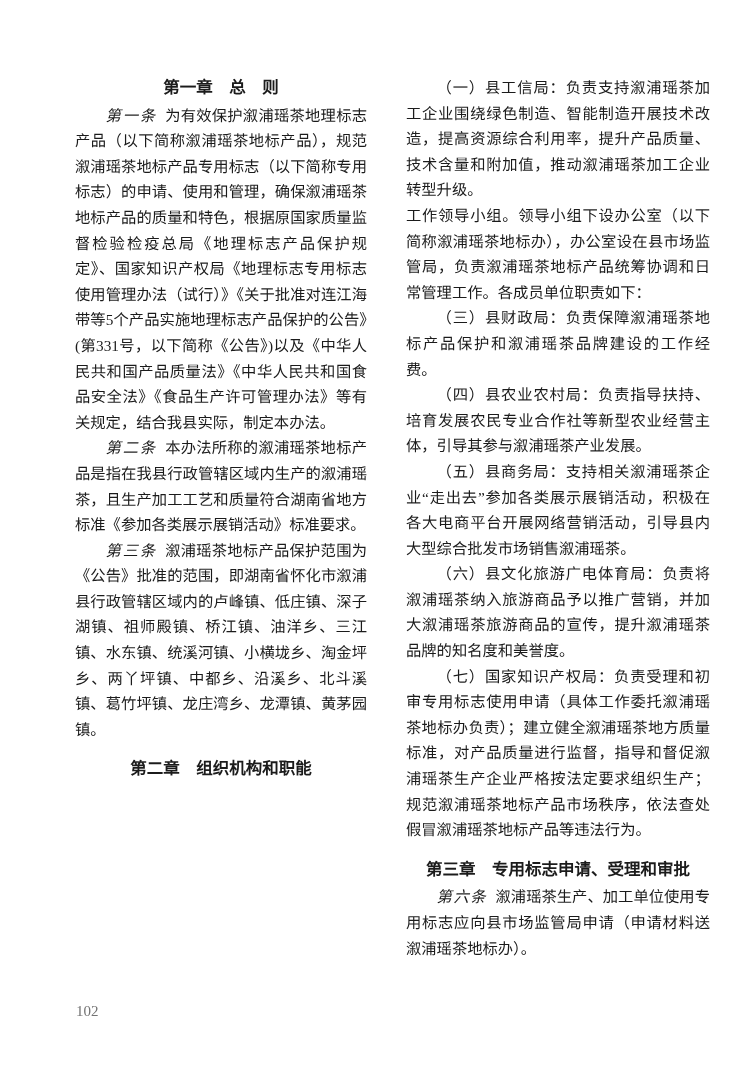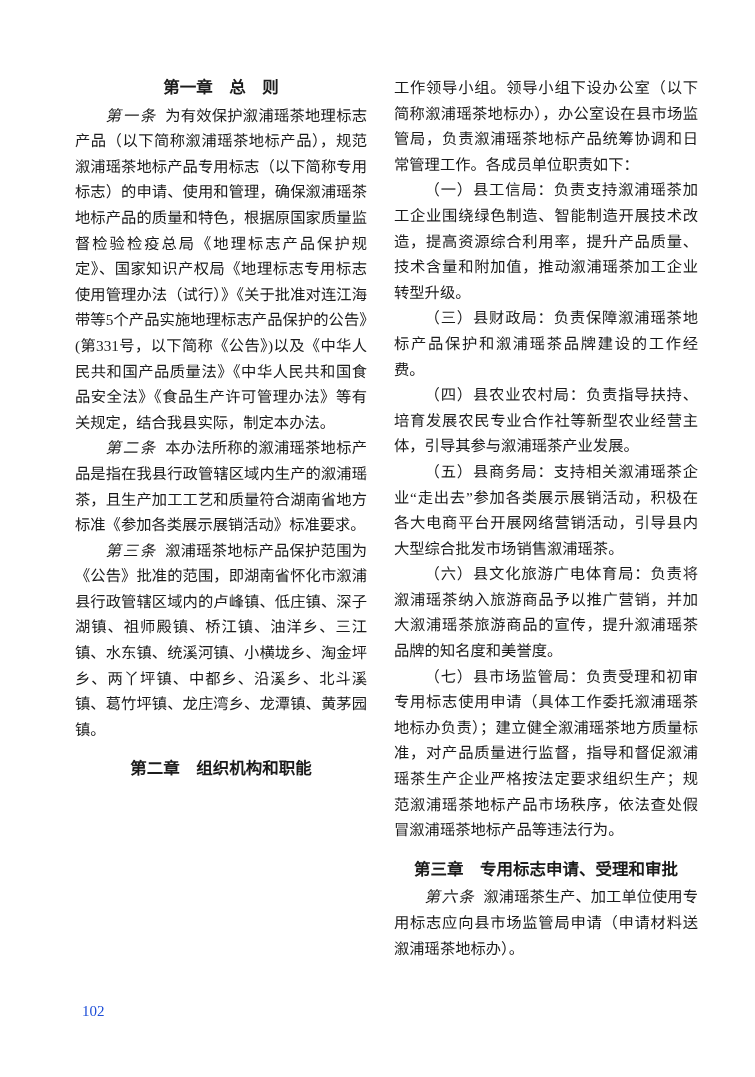--- a/index.html
+++ b/index.html
@@ -15,21 +15,21 @@
     background: #ffffff;
     overflow: hidden;
     font-family: "Liberation Serif", "DejaVu Serif", serif;
     color: #1b1b1b;
   }
   .columns {
     position: absolute;
     left: 75px;
     top: 75px;
     display: flex;
-    gap: 27px;
+    gap: 39px;
   }
   .column {
     font-size: 15.3px;
     line-height: 25.6px;
     text-align: justify;
   }
   .col-left  { width: 292px; }
   .col-right { width: 304px; }
   .para {
     margin: 0;
@@ -53,42 +53,41 @@
   }
   .column .chapter:first-child {
     margin-top: 0;
   }
   .page-number {
     position: absolute;
     left: 76px;
     top: 1000px;
     font-size: 15px;
     line-height: 22px;
-    color: #1d4ed8;
-    margin-left: 6px;
+    color: #737373;
   }
 </style>
 </head>
 <body>
 
 <div class="page">
   <div class="columns">
     <div class="column col-left" id="col-left">
         <div class="chapter">第一章　总　则</div>
         <p class="para"><span class="lead">第一条</span><span>为有效保护溆浦瑶茶地理标志产品（以下简称溆浦瑶茶地标产品），规范溆浦瑶茶地标产品专用标志（以下简称专用标志）的申请、使用和管理，确保溆浦瑶茶地标产品的质量和特色，根据原国家质量监督检验检疫总局《地理标志产品保护规定》、国家知识产权局《地理标志专用标志使用管理办法（试行）》《关于批准对连江海带等5个产品实施地理标志产品保护的公告》(第331号，以下简称《公告》)以及《中华人民共和国产品质量法》《中华人民共和国食品安全法》《食品生产许可管理办法》等有关规定，结合我县实际，制定本办法。</span></p>
         <p class="para"><span class="lead">第二条</span><span>本办法所称的溆浦瑶茶地标产品是指在我县行政管辖区域内生产的溆浦瑶茶，且生产加工工艺和质量符合湖南省地方标准《参加各类展示展销活动》标准要求。</span></p>
         <p class="para"><span class="lead">第三条</span><span>溆浦瑶茶地标产品保护范围为《公告》批准的范围，即湖南省怀化市溆浦县行政管辖区域内的卢峰镇、低庄镇、深子湖镇、祖师殿镇、桥江镇、油洋乡、三江镇、水东镇、统溪河镇、小横垅乡、淘金坪乡、两丫坪镇、中都乡、沿溪乡、北斗溪镇、葛竹坪镇、龙庄湾乡、龙潭镇、黄茅园镇。</span></p>
         <div class="chapter">第二章　组织机构和职能</div>
       </div>
     <div class="column col-right" id="col-right">
+        <p class="para">（一）县工信局：负责支持溆浦瑶茶加工企业围绕绿色制造、智能制造开展技术改造，提高资源综合利用率，提升产品质量、技术含量和附加值，推动溆浦瑶茶加工企业转型升级。</p>
         <p class="para no-indent">工作领导小组。领导小组下设办公室（以下简称溆浦瑶茶地标办），办公室设在县市场监管局，负责溆浦瑶茶地标产品统筹协调和日常管理工作。各成员单位职责如下：</p>
-        <p class="para">（一）县工信局：负责支持溆浦瑶茶加工企业围绕绿色制造、智能制造开展技术改造，提高资源综合利用率，提升产品质量、技术含量和附加值，推动溆浦瑶茶加工企业转型升级。</p>
         <p class="para">（三）县财政局：负责保障溆浦瑶茶地标产品保护和溆浦瑶茶品牌建设的工作经费。</p>
         <p class="para">（四）县农业农村局：负责指导扶持、培育发展农民专业合作社等新型农业经营主体，引导其参与溆浦瑶茶产业发展。</p>
         <p class="para">（五）县商务局：支持相关溆浦瑶茶企业“走出去”参加各类展示展销活动，积极在各大电商平台开展网络营销活动，引导县内大型综合批发市场销售溆浦瑶茶。</p>
         <p class="para">（六）县文化旅游广电体育局：负责将溆浦瑶茶纳入旅游商品予以推广营销，并加大溆浦瑶茶旅游商品的宣传，提升溆浦瑶茶品牌的知名度和美誉度。</p>
-        <p class="para">（七）县市场监管局：负责受理和初审专用标志使用申请（具体工作委托溆浦瑶茶地标办负责）；建立健全溆浦瑶茶地方质量标准，对产品质量进行监督，指导和督促溆浦瑶茶生产企业严格按法定要求组织生产；规范溆浦瑶茶地标产品市场秩序，依法查处假冒溆浦瑶茶地标产品等违法行为。</p>
+        <p class="para">（七）国家知识产权局：负责受理和初审专用标志使用申请（具体工作委托溆浦瑶茶地标办负责）；建立健全溆浦瑶茶地方质量标准，对产品质量进行监督，指导和督促溆浦瑶茶生产企业严格按法定要求组织生产；规范溆浦瑶茶地标产品市场秩序，依法查处假冒溆浦瑶茶地标产品等违法行为。</p>
         <div class="chapter">第三章　专用标志申请、受理和审批</div>
         <p class="para"><span class="lead">第六条</span><span>溆浦瑶茶生产、加工单位使用专用标志应向县市场监管局申请（申请材料送溆浦瑶茶地标办）。</span></p>
       </div>
   </div>
   <div class="page-number">102</div>
 </div>
 
 </body></html>

